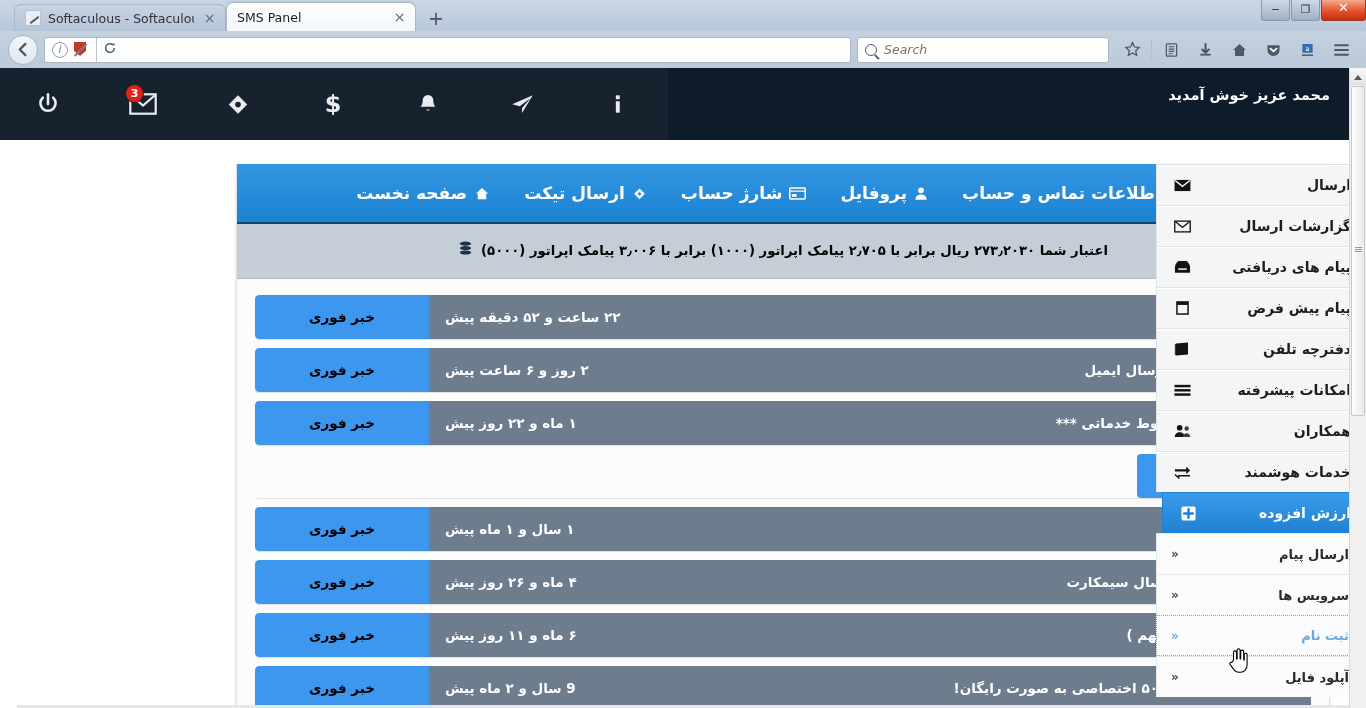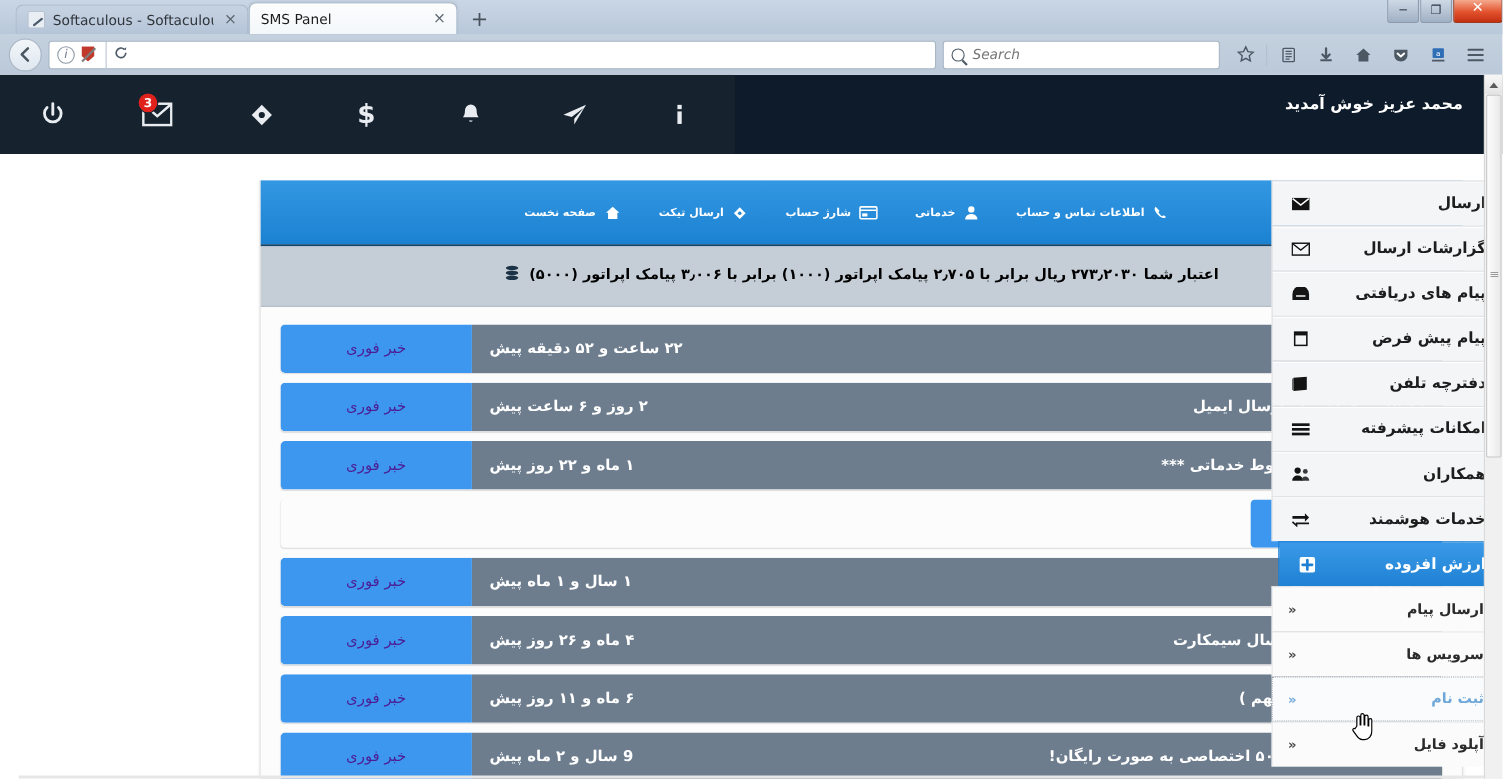--- a/index.html
+++ b/index.html
@@ -188,21 +188,21 @@
     box-shadow: 0 1px 3px rgba(0,0,0,.12);
   }
   .bluenav {
     height: 60px; background: linear-gradient(to bottom, #3397e2 0%, #1b82d2 100%);
     border-bottom: 2px solid #14456b;
     display: flex; align-items: center; justify-content: center; gap: 34px;
     padding-right: 28px;
   }
   .navitem {
     display: flex; align-items: center; gap: 7px;
-    color: #ffffff; font-size: 10px; font-weight: bold; white-space: nowrap;
+    color: #ffffff; font-size: 17px; font-weight: bold; white-space: nowrap;
   }
   .navitem .ni { font-size: 15px; display: flex; align-items: center; }
   .creditbar {
     height: 55px; background: #c5ced7; border-bottom: 1px solid #b3bcc6;
     display: flex; align-items: center; justify-content: center; gap: 8px;
     padding: 0 24px;
   }
   .creditbar .ctext {
     color: #000000; font-size: 13.2px; font-weight: bold;
     text-align: center; line-height: 1.55; letter-spacing: .1px;
@@ -210,23 +210,23 @@
   .creditbar .cicon { color: #1c3247; font-size: 16px; flex: 0 0 auto; }
 
   .newslist { padding: 16px 18px 0 18px; }
   .newsrow {
     display: flex; height: 44px; margin-bottom: 9px;
     border-radius: 4px; overflow: hidden;
     box-shadow: 0 1px 1px rgba(0,0,0,.12);
   }
   .news-tag {
     width: 174px; flex: 0 0 174px;
-    background: #3d97ef; color: #4c1d95;
+    background: #3d97ef; color: #000000;
     display: flex; align-items: center; justify-content: center;
-    font-size: 13.5px; font-weight: normal;
+    font-size: 13.5px; font-weight: bold;
     border-radius: 4px 0 0 4px;
   }
   .news-body {
     flex: 1; background: #6d7d8e; color: #ffffff;
     display: flex; align-items: center; justify-content: space-between;
     padding: 0 16px; font-size: 13.5px; font-weight: bold;
     border-radius: 0 4px 4px 0;
   }
   .news-title { white-space: nowrap; }
   .news-time { white-space: nowrap; }
@@ -484,21 +484,21 @@
         <span>اطلاعات تماس و حساب</span>
       </div>
 
       <div class="navitem">
         <span class="ni">
           <svg width="14" height="15" viewBox="0 0 16 16">
               <circle cx="8" cy="4.4" r="3.3" fill="#fff"></circle>
               <path d="M1.6 15c0-3.6 2.9-5.8 6.4-5.8s6.4 2.2 6.4 5.8Z" fill="#fff"></path>
             </svg>
         </span>
-        <span>خدماتی</span>
+        <span>پروفایل</span>
       </div>
 
       <div class="navitem">
         <span class="ni">
           <svg width="17" height="13" viewBox="0 0 18 13">
               <rect x="0.8" y="0.8" width="16.4" height="11.4" rx="1.2" fill="none" stroke="#fff" stroke-width="1.6"></rect>
               <rect x="3" y="7" width="5" height="3" fill="#fff"></rect>
               <path d="M1 4h16" stroke="#fff" stroke-width="1.3"></path>
             </svg>
         </span>

